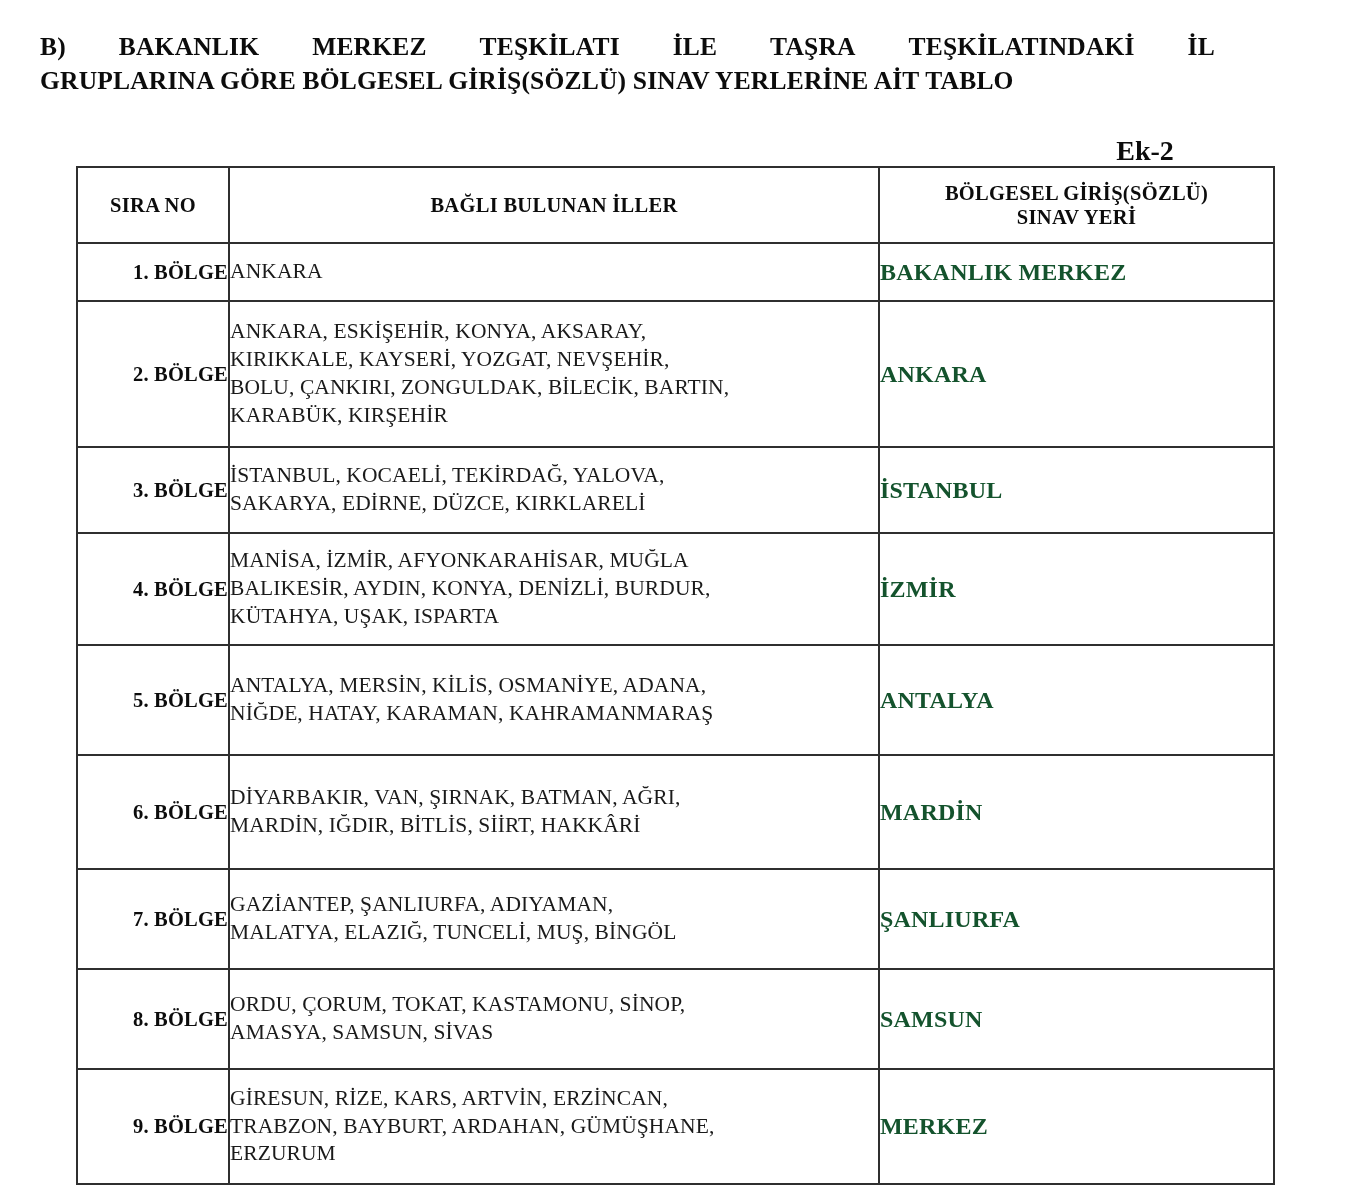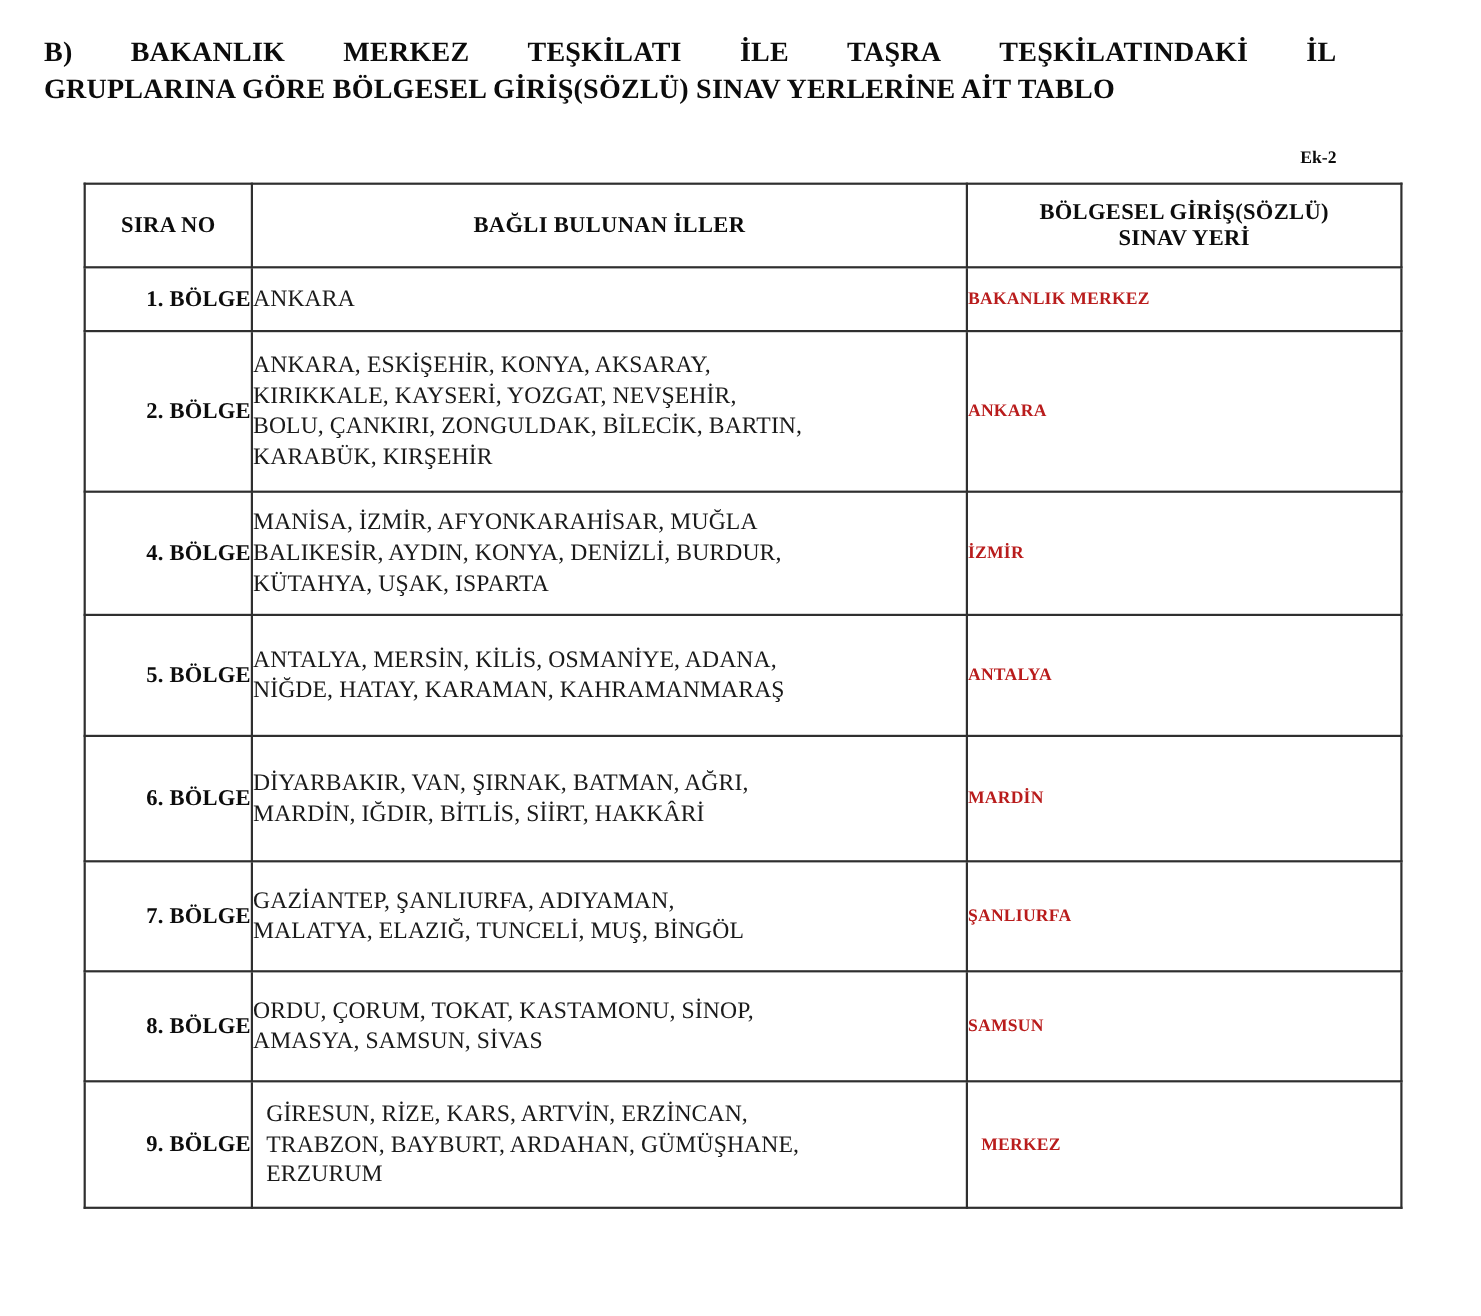--- a/index.html
+++ b/index.html
@@ -48,23 +48,23 @@
     justify-content: space-between;
   }
   .doc-heading .line.just > span { display: inline-block; }
 
   
   .annex-label {
     position: absolute;
     left: 1075px;
     top: 135px;
     width: 140px;
-    font-size: 16px;
-    font-weight: bold;
-    text-align: right;
+    font-size: 28px;
+    font-weight: bold;
+    text-align: center;
     color: #0c0c0c;
   }
 
   
   .table-wrap {
     position: absolute;
     left: 44px;
     top: 166px;
     width: 1197px;
   }
@@ -119,38 +119,38 @@
     letter-spacing: 0.1px;
     padding: 6px 6px 6px 10px;
     color: #1a1a1a;
   }
   .iller-cell .ln { display: block; white-space: nowrap; }
 
   
   .yer-cell {
     text-align: left;
     font-weight: bold;
-    font-size: 16px;
+    font-size: 24px;
     letter-spacing: 0.2px;
     padding-left: 12px;
-    color: #b91c1c;
+    color: #14532d;
     white-space: nowrap;
   }
 
   
   tr.r-h   td, tr.r-h th { height: 74px; }
   tr.r-1   td { height: 56px; }
   tr.r-2   td { height: 144px; }
   tr.r-3   td { height: 84px; }
   tr.r-4   td { height: 110px; border-radius: 16px; }
   tr.r-5   td { height: 108px; }
   tr.r-6   td { height: 112px; }
   tr.r-7   td { height: 98px; }
   tr.r-8   td { height: 98px; }
-  tr.r-9   td { height: 113px; padding-left: 12px; }
+  tr.r-9   td { height: 113px; }
 </style>
 </head>
 <body>
 
 <div class="page">
 
   <div class="doc-heading">
     <span class="line just" id="heading-line-1">
         <span>B)</span>
         <span>BAKANLIK</span>
@@ -194,20 +194,28 @@
           <tr class="r-2">
             <td class="sira-cell">2. BÖLGE</td>
             <td class="iller-cell">
               <span class="ln">ANKARA, ESKİŞEHİR, KONYA, AKSARAY,</span>
               <span class="ln">KIRIKKALE, KAYSERİ, YOZGAT, NEVŞEHİR,</span>
               <span class="ln">BOLU, ÇANKIRI, ZONGULDAK, BİLECİK, BARTIN,</span>
               <span class="ln">KARABÜK, KIRŞEHİR</span>
             </td>
             <td class="yer-cell">ANKARA</td>
           </tr>
+          <tr class="r-3">
+            <td class="sira-cell">3. BÖLGE</td>
+            <td class="iller-cell">
+              <span class="ln">İSTANBUL, KOCAELİ, TEKİRDAĞ, YALOVA,</span>
+              <span class="ln">SAKARYA, EDİRNE, DÜZCE, KIRKLARELİ</span>
+            </td>
+            <td class="yer-cell">İSTANBUL</td>
+          </tr>
           <tr class="r-4">
             <td class="sira-cell">4. BÖLGE</td>
             <td class="iller-cell">
               <span class="ln">MANİSA, İZMİR, AFYONKARAHİSAR, MUĞLA</span>
               <span class="ln">BALIKESİR, AYDIN, KONYA, DENİZLİ, BURDUR,</span>
               <span class="ln">KÜTAHYA, UŞAK, ISPARTA</span>
             </td>
             <td class="yer-cell">İZMİR</td>
           </tr>
           <tr class="r-5">

